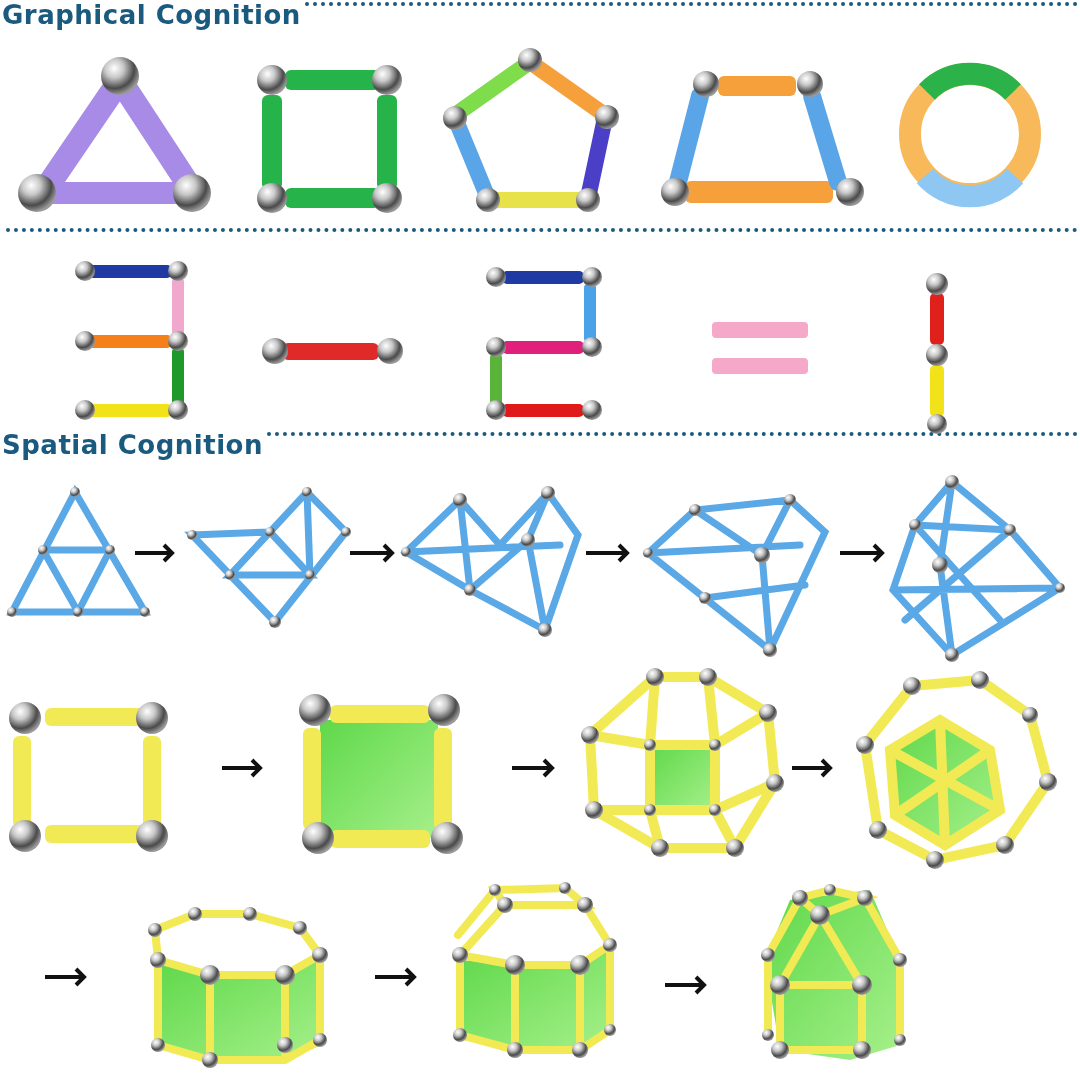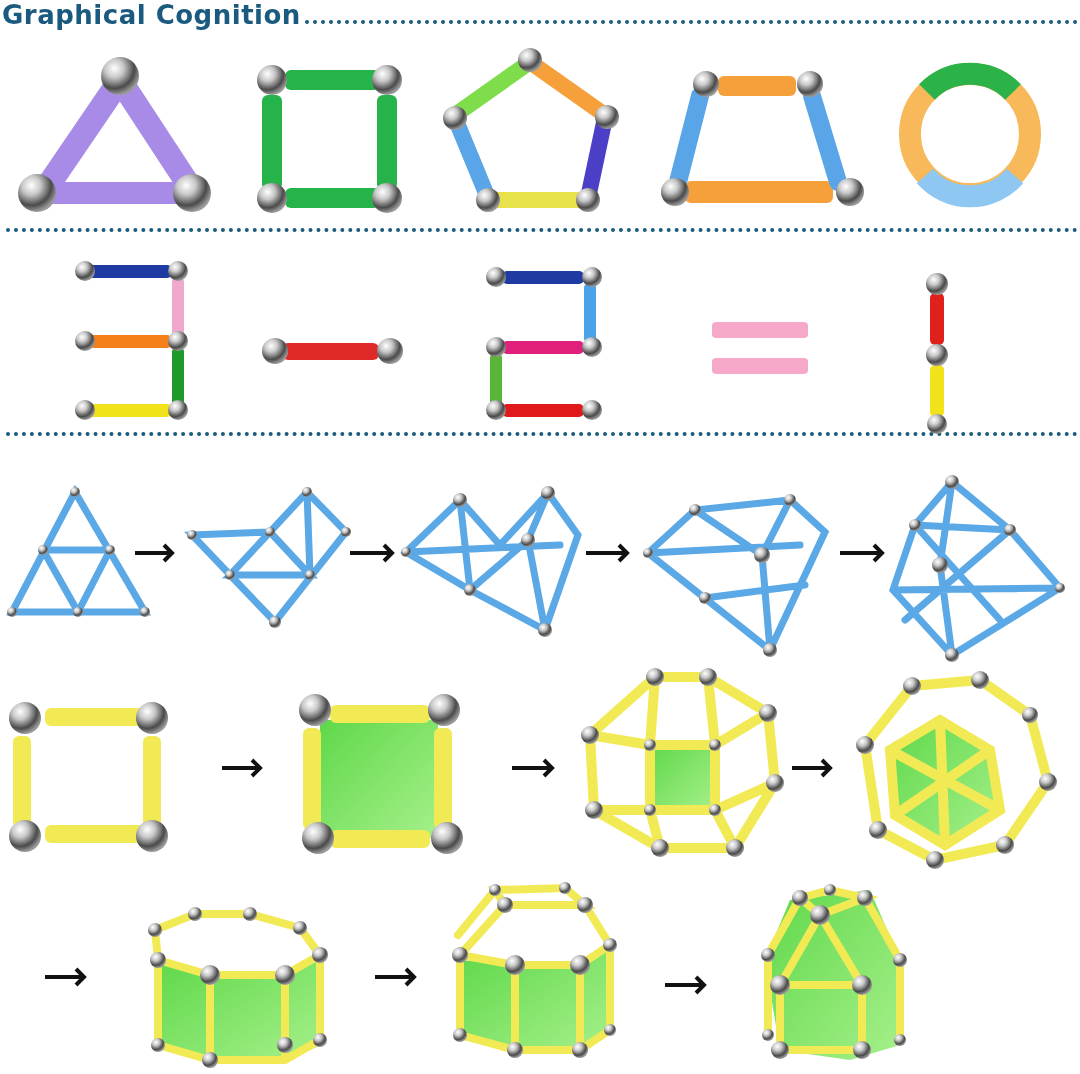--- a/index.html
+++ b/index.html
@@ -1,32 +1,33 @@
 <!DOCTYPE html>
 <html><head>
 <meta charset="utf-8">
 <style>
   html,body{margin:0;padding:0;background:#ffffff;}
   body{width:1080px;height:1074px;position:relative;overflow:hidden;font-family:"DejaVu Sans",sans-serif;}
-  .heading{position:absolute;left:2px;display:flex;align-items:flex-end;white-space:nowrap;}
+  .heading{position:absolute;left:2px;display:flex;align-items:flex-start;white-space:nowrap;}
   .heading .title{font-family:"DejaVu Sans",sans-serif;font-weight:bold;color:#1a5a7e;font-size:26px;letter-spacing:0.5px;line-height:1;}
   .heading .dots{flex:1;border-bottom:4px dotted #1a5a7e;margin-left:4px;margin-bottom:4px;height:0;}
   .svgwrap{position:absolute;left:0;top:0;}
 </style>
 </head>
 <body>
 
 <div class="heading" style="top:2px;width:1076px;">
   <span class="title">Graphical Cognition</span>
   <span class="dots"></span>
 </div>
 <div class="heading" style="top:228px;width:1076px;">
   <span class="dots"></span>
 </div>
 <div class="heading" style="top:432px;width:1076px;">
+  <span class="title">Spatial Cognition</span>
   <span class="dots"></span>
 </div>
 
 <svg class="svgwrap" width="1080" height="1074" viewBox="0 0 1080 1074" xmlns="http://www.w3.org/2000/svg">
   <defs>
     <radialGradient id="ball" cx="35%" cy="30%" r="70%">
       <stop offset="0%" stop-color="#ffffff"></stop>
       <stop offset="35%" stop-color="#c8c8c8"></stop>
       <stop offset="75%" stop-color="#4a4a4a"></stop>
       <stop offset="100%" stop-color="#9a9a9a"></stop>

